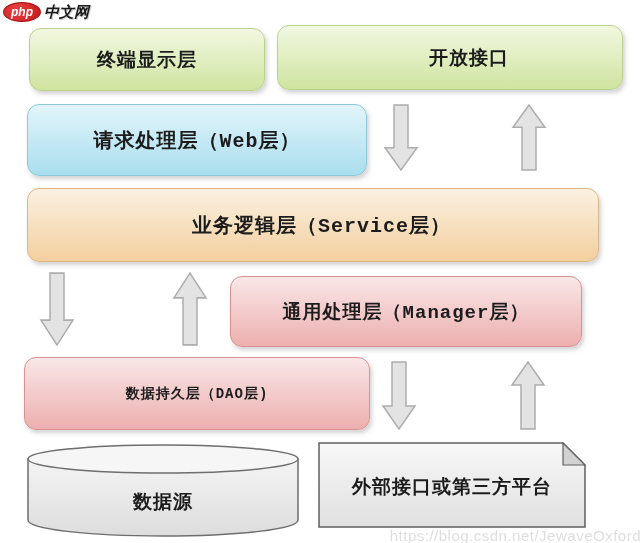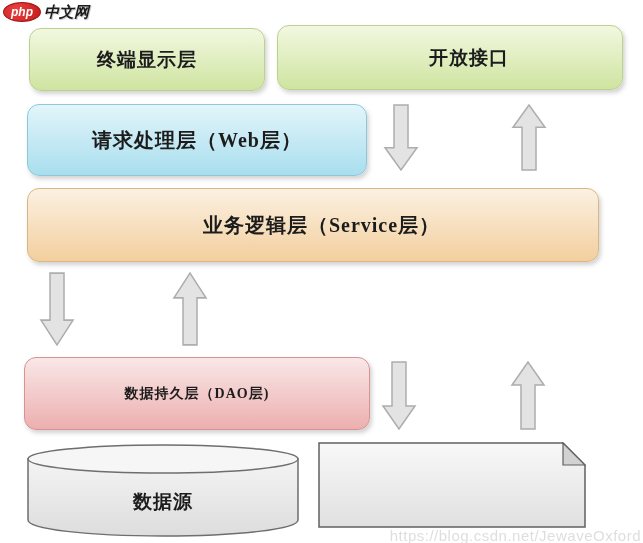--- a/index.html
+++ b/index.html
@@ -30,20 +30,21 @@
   }
 
   
   .box {
     position: absolute;
     display: flex; align-items: center; justify-content: center;
     border-radius: 12px;
     font-weight: bold; font-size: 20px; color: #1c1c1c;
     letter-spacing: 1px; text-align: center;
     box-shadow: 2px 3px 4px rgba(130,130,130,0.35);
+    font-family: Liberation Mono, monospace;
   }
   .box.green  { background: linear-gradient(#f2f8e1, #cfe4a0); border: 1px solid #bcd18d; }
   .box.blue   { background: linear-gradient(#e2f5fa, #a9deee); border: 1px solid #8cc8da; }
   .box.orange { background: linear-gradient(#fbf1e2, #f3cf9e); border: 1px solid #ddb583; padding-left: 17px; }
   .box.pink   { background: linear-gradient(#f9e7e7, #edafaf); border: 1px solid #d79292; }
 
   #box-terminal { left: 29px;  top: 28px;  width: 234px; height: 61px; font-size: 19px; }
   #box-openapi  { left: 277px; top: 25px;  width: 306px; height: 63px; font-size: 19px; padding-left: 38px; }
   #box-web      { left: 27px;  top: 104px; width: 338px; height: 70px; }
   #box-service  { left: 27px;  top: 188px; width: 553px; height: 72px; }
@@ -85,20 +86,21 @@
 
   <div class="logo">
     <span class="logo-badge">php</span>
     <span class="logo-text">中文网</span>
   </div>
 
   <div class="box green" id="box-terminal">终端显示层</div>
   <div class="box green" id="box-openapi">开放接口</div>
   <div class="box blue" id="box-web">请求处理层（Web层）</div>
   <div class="box orange" id="box-service">业务逻辑层（Service层）</div>
+  <div class="box pink" id="box-manager">通用处理层（Manager层）</div>
   <div class="box pink" id="box-dao">数据持久层（DAO层)</div>
 
   <div class="arrow" id="arrow-openapi-down">
     <svg width="36" height="67" viewBox="0 0 36 66" preserveAspectRatio="none">
       <polygon points="11,1 25,1 25,43 34,43 18,65 2,43 11,43" fill="#e3e3e3" stroke="#adadad" stroke-width="1.5"></polygon>
     </svg>
   </div>
   <div class="arrow" id="arrow-openapi-up">
     <svg width="36" height="67" viewBox="0 0 36 66" preserveAspectRatio="none">
       <polygon points="11,65 25,65 25,23 34,23 18,1 2,23 11,23" fill="#e3e3e3" stroke="#adadad" stroke-width="1.5"></polygon>
@@ -143,17 +145,18 @@
     <svg width="268" height="86" viewBox="0 0 268 86">
       <defs>
         <linearGradient id="notegrad" x1="0" y1="0" x2="0" y2="1">
           <stop offset="0" stop-color="#f8f8f8"></stop>
           <stop offset="1" stop-color="#e0e0e0"></stop>
         </linearGradient>
       </defs>
       <polygon points="1,1 245,1 267,23 267,85 1,85" fill="url(#notegrad)" stroke="#606060" stroke-width="1.5"></polygon>
       <polygon points="245,1 245,23 267,23" fill="#d2d2d2" stroke="#606060" stroke-width="1.2"></polygon>
     </svg>
+    <div class="shape-label">外部接口或第三方平台</div>
   </div>
 
   <div class="watermark">https://blog.csdn.net/JewaveOxford</div>
 
 </div>
 
 </body></html>

